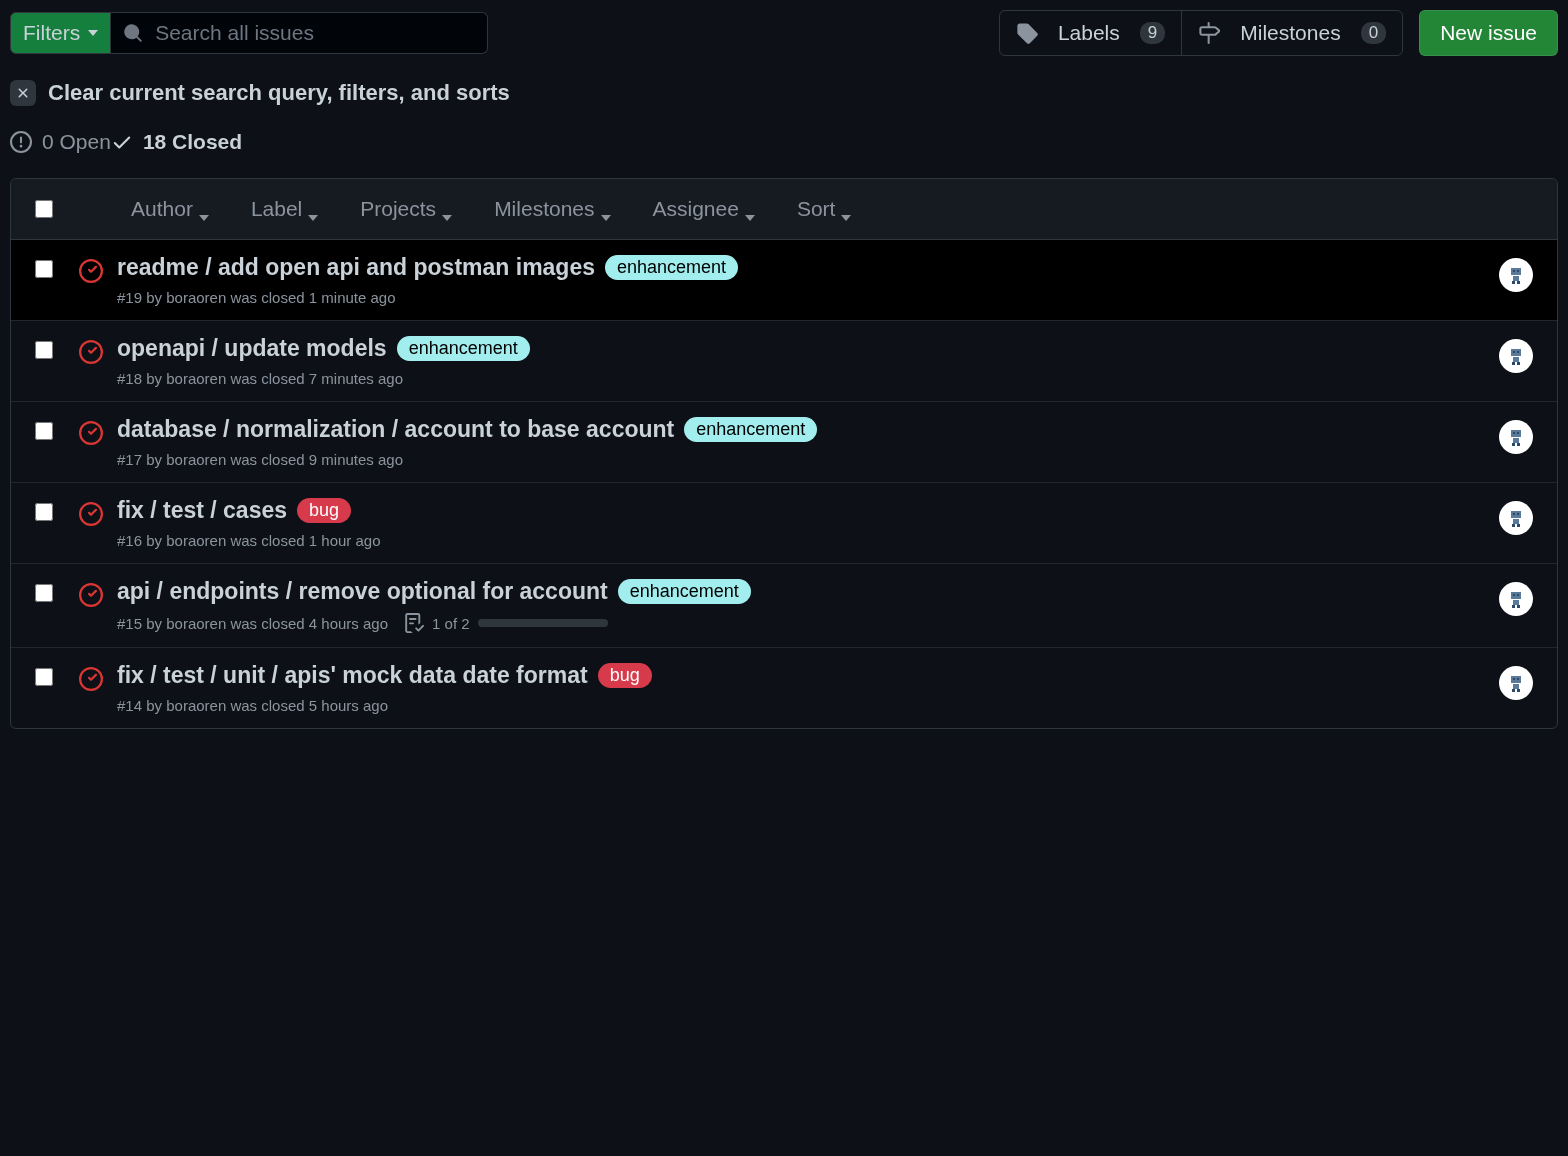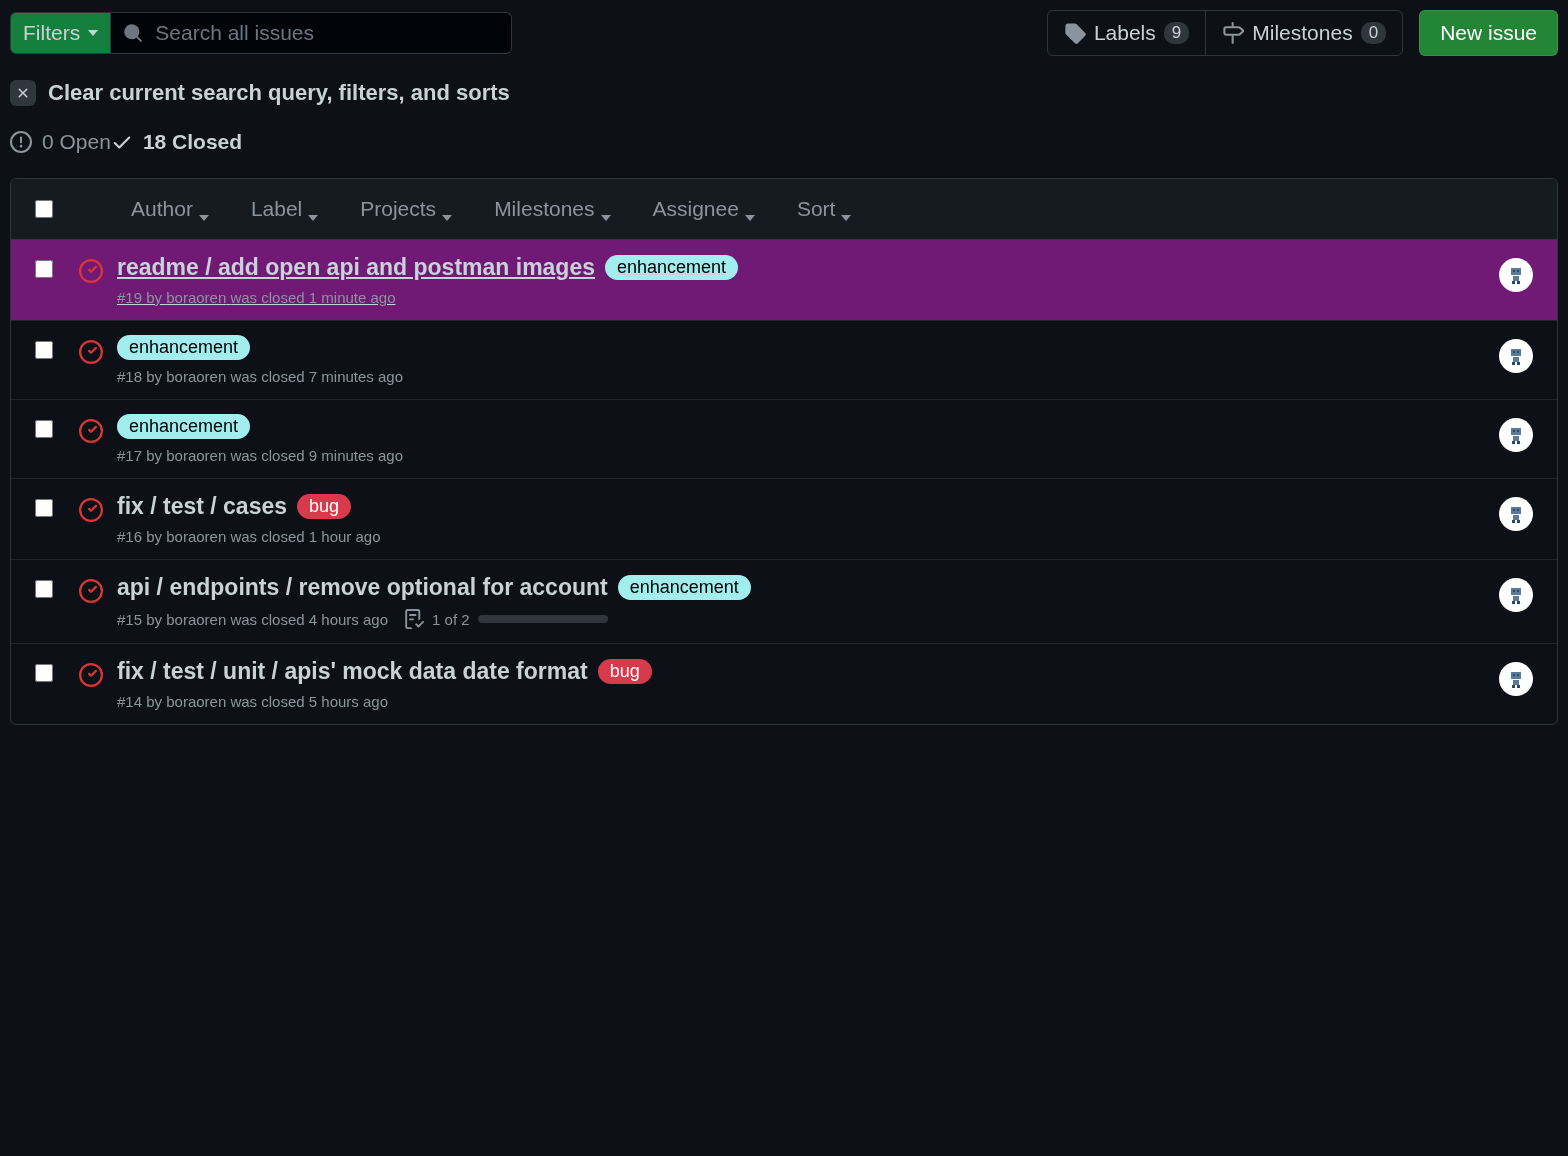--- a/index.html
+++ b/index.html
@@ -58,21 +58,21 @@
 .button-group {
   display: flex;
   border: 1px solid #30363d;
   border-radius: 6px;
   overflow: hidden;
 }
 .button-group .seg {
   padding: 10px 16px;
   display: flex;
   align-items: center;
-  gap: 8px;
+  gap: 20px;
   font-size: 21px;
   color: #c9d1d9;
   cursor: pointer;
 }
 .button-group .seg:first-child { border-right: 1px solid #30363d; }
 .counter {
   background: #30363d;
   border-radius: 10px;
   padding: 1px 8px;
   font-size: 17px;
@@ -149,21 +149,21 @@
   font-size: 21px;
   cursor: pointer;
 }
 .issue-row {
   display: flex;
   align-items: flex-start;
   padding: 14px 24px;
   border-bottom: 1px solid #21262d;
 }
 .issue-row:last-child { border-bottom: none; }
-.issue-row.selected { background: #701a75; text-decoration: underline; }
+.issue-row.selected { background: #000000; }
 .row-checkbox {
   width: 18px;
   height: 18px;
   margin-top: 6px;
   cursor: pointer;
 }
 .row-icon {
   margin-left: 26px;
   margin-top: 5px;
   flex-shrink: 0;
@@ -364,20 +364,21 @@
             <path fill="#da3633" d="M8 3.5a.75.75 0 01.75.75v2.19l1.72-1.72a.75.75 0 111.06 1.06L9.06 8.25a.75.75 0 01-.53.22H8a.75.75 0 01-.75-.75v-3.5A.75.75 0 018 3.5z" opacity="0"></path>
             <path fill="#da3633" d="M10.97 5.03a.75.75 0 011.06 0l.47.47a.75.75 0 01-1.06 1.06l-.47-.47a.75.75 0 010-1.06z" opacity="0"></path>
             <path fill="#da3633" d="M8 3.25c.41 0 .75.34.75.75v3.19l2.22 2.22a.75.75 0 01-1.06 1.06L7.47 8.03A.75.75 0 017.25 7.5V4c0-.41.34-.75.75-.75z" opacity="0"></path>
             <circle cx="8" cy="8" r="3" fill="none" stroke="#da3633" stroke-width="0"></circle>
             <path fill="#da3633" d="M8 4.75A.75.75 0 018.75 4h0a.75.75 0 01.53.22l2 2A.75.75 0 0110.22 7.28L8.75 5.81V8a.75.75 0 01-1.5 0V4.75z" opacity="0"></path>
             <path fill="#da3633" d="M11.78 4.72a.75.75 0 00-1.06 0L8 7.44 7.28 6.72a.75.75 0 10-1.06 1.06l1.25 1.25a.75.75 0 001.06 0l3.25-3.25a.75.75 0 000-1.06z"></path>
           </svg>
         </span>
         <div class="row-main">
           <div class="row-title-line">
+            <a class="row-title">openapi / update models</a>
             <span class="label-badge label-enhancement">enhancement</span>
           </div>
           <div class="row-meta">
             <span><span>#18</span> by <span class="author">boraoren</span> <span>was closed 7 minutes ago</span></span>
           </div>
         </div>
         <span class="row-avatar">
           <svg width="24" height="24" viewBox="0 0 24 24">
             <rect width="24" height="24" rx="12" fill="#fff"></rect>
             <rect x="7" y="5" width="10" height="7" fill="#5a7a9a"></rect>
@@ -398,20 +399,21 @@
             <path fill="#da3633" d="M8 3.5a.75.75 0 01.75.75v2.19l1.72-1.72a.75.75 0 111.06 1.06L9.06 8.25a.75.75 0 01-.53.22H8a.75.75 0 01-.75-.75v-3.5A.75.75 0 018 3.5z" opacity="0"></path>
             <path fill="#da3633" d="M10.97 5.03a.75.75 0 011.06 0l.47.47a.75.75 0 01-1.06 1.06l-.47-.47a.75.75 0 010-1.06z" opacity="0"></path>
             <path fill="#da3633" d="M8 3.25c.41 0 .75.34.75.75v3.19l2.22 2.22a.75.75 0 01-1.06 1.06L7.47 8.03A.75.75 0 017.25 7.5V4c0-.41.34-.75.75-.75z" opacity="0"></path>
             <circle cx="8" cy="8" r="3" fill="none" stroke="#da3633" stroke-width="0"></circle>
             <path fill="#da3633" d="M8 4.75A.75.75 0 018.75 4h0a.75.75 0 01.53.22l2 2A.75.75 0 0110.22 7.28L8.75 5.81V8a.75.75 0 01-1.5 0V4.75z" opacity="0"></path>
             <path fill="#da3633" d="M11.78 4.72a.75.75 0 00-1.06 0L8 7.44 7.28 6.72a.75.75 0 10-1.06 1.06l1.25 1.25a.75.75 0 001.06 0l3.25-3.25a.75.75 0 000-1.06z"></path>
           </svg>
         </span>
         <div class="row-main">
           <div class="row-title-line">
+            <a class="row-title">database / normalization / account to base account</a>
             <span class="label-badge label-enhancement">enhancement</span>
           </div>
           <div class="row-meta">
             <span><span>#17</span> by <span class="author">boraoren</span> <span>was closed 9 minutes ago</span></span>
           </div>
         </div>
         <span class="row-avatar">
           <svg width="24" height="24" viewBox="0 0 24 24">
             <rect width="24" height="24" rx="12" fill="#fff"></rect>
             <rect x="7" y="5" width="10" height="7" fill="#5a7a9a"></rect>

